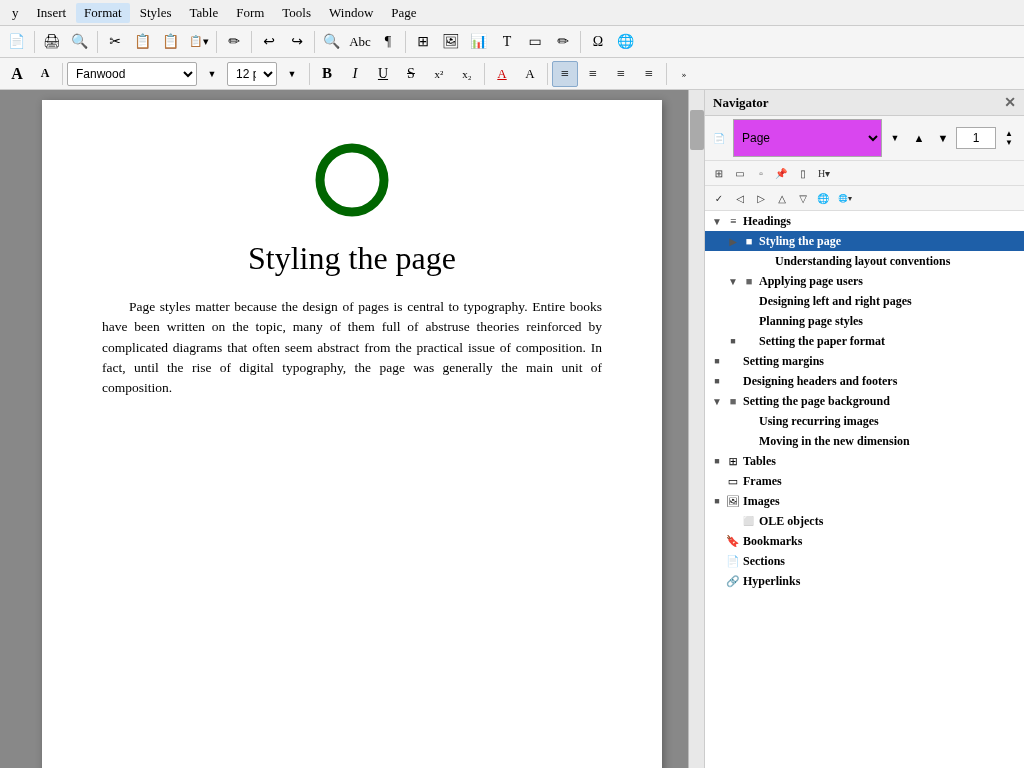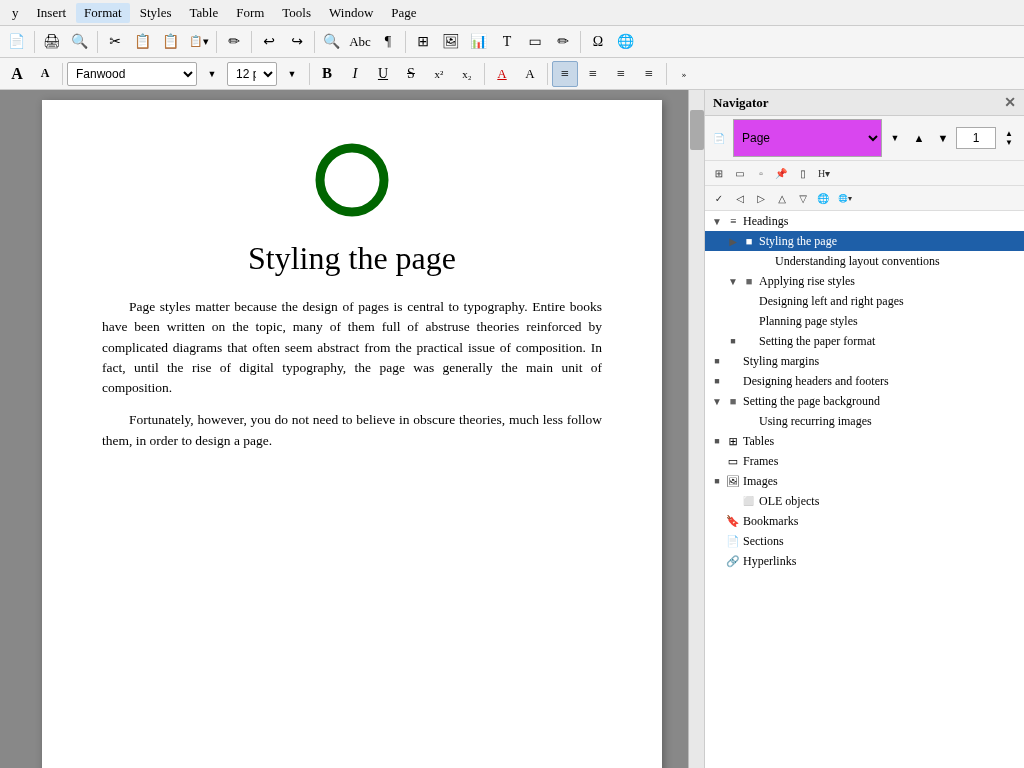--- a/index.html
+++ b/index.html
@@ -225,20 +225,21 @@
     }
     .tree-icon {
       width: 16px; height: 16px;
       display: flex; align-items: center; justify-content: center;
       font-size: 11px;
       flex-shrink: 0;
       margin-right: 2px;
     }
     .tree-label {
       font-size: 12px;
+      font-weight: bold;
     }
     .indent-1 { padding-left: 20px; }
     .indent-2 { padding-left: 36px; }
   </style>
 </head>
 <body>
 
 <div id="menu-bar">
   <span class="menu-item">y</span>
   <span class="menu-item">Insert</span>
@@ -324,21 +325,20 @@
       <div class="page-circle">
         <svg class="circle-svg" viewBox="0 0 80 80">
           <circle cx="40" cy="40" r="32" fill="none" stroke="#006600" stroke-width="9"></circle>
         </svg>
       </div>
 
       <h1 class="page-title">Styling the page</h1>
 
       <div class="page-body">
         <p>Page styles matter because the design of pages is central to typography. Entire books have been written on the topic, many of them full of abstruse theories reinforced by complicated diagrams that often seem abstract from the practical issue of composition. In fact, until the rise of digital typography, the page was generally the main unit of composition.</p>
-        <p>Fortunately, however, you do not need to believe in obscure theories, much less follow them, in order to design a page.</p>
       </div>
     </div>
 
     <div style="position:absolute; right:0; top:0; width:16px; height:100%; background:#e8e8e8; border-left:1px solid #bbb;">
       <div style="width:14px; height:40px; background:#aaa; margin: 20px 1px; border-radius:2px;"></div>
     </div>
   </div>
 
   <div id="navigator">
 
@@ -396,21 +396,21 @@
 
       <div class="tree-item indent-2">
         <span class="tree-expand" style="width:16px;"></span>
         <span class="tree-icon"></span>
         <span class="tree-label">Understanding layout conventions</span>
       </div>
 
       <div class="tree-item indent-1">
         <span class="tree-expand">▼</span>
         <span class="tree-icon" style="color:#666;">■</span>
-        <span class="tree-label">Applying rise styles</span>
+        <span class="tree-label">Applying page users</span>
       </div>
 
 
       <div class="tree-item indent-1">
         <span class="tree-expand" style="width:16px;"></span>
         <span class="tree-icon"></span>
         <span class="tree-label">Designing left and right pages</span>
       </div>
 
       <div class="tree-item indent-1">
@@ -423,41 +423,46 @@
       <div class="tree-item indent-1">
         <span class="tree-expand" style="width:16px; font-size:9px; color:#555;">■</span>
         <span class="tree-icon"></span>
         <span class="tree-label">Setting the paper format</span>
       </div>
 
 
       <div class="tree-item">
         <span class="tree-expand" style="font-size:9px; color:#555;">■</span>
         <span class="tree-icon"></span>
-        <span class="tree-label">Styling margins</span>
+        <span class="tree-label">Setting margins</span>
       </div>
 
       <div class="tree-item">
         <span class="tree-expand" style="font-size:9px; color:#555;">■</span>
         <span class="tree-icon"></span>
         <span class="tree-label">Designing headers and footers</span>
       </div>
 
       <div class="tree-item">
         <span class="tree-expand">▼</span>
         <span class="tree-icon" style="color:#666;">■</span>
         <span class="tree-label">Setting the page background</span>
       </div>
 
       <div class="tree-item indent-1">
         <span class="tree-expand" style="width:16px;"></span>
         <span class="tree-icon"></span>
         <span class="tree-label">Using recurring images</span>
       </div>
 
+      <div class="tree-item indent-1">
+        <span class="tree-expand" style="width:16px;"></span>
+        <span class="tree-icon"></span>
+        <span class="tree-label">Moving in the new dimension</span>
+      </div>
 
       <div class="tree-item">
         <span class="tree-expand" style="font-size:9px; color:#555;">■</span>
         <span class="tree-icon">⊞</span>
         <span class="tree-label">Tables</span>
       </div>
 
       <div class="tree-item">
         <span class="tree-expand" style="width:16px;"></span>
         <span class="tree-icon">▭</span>

